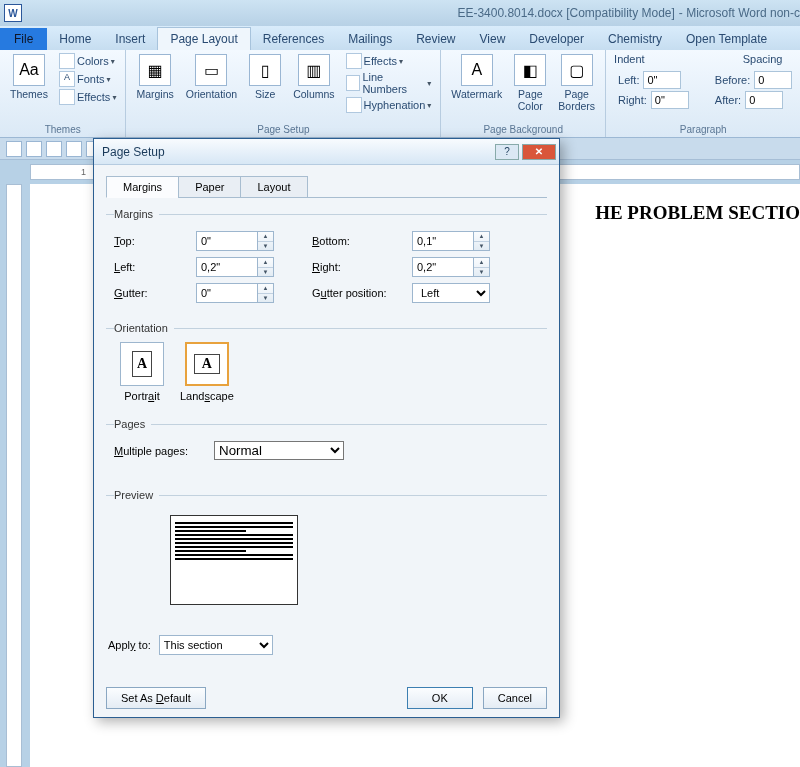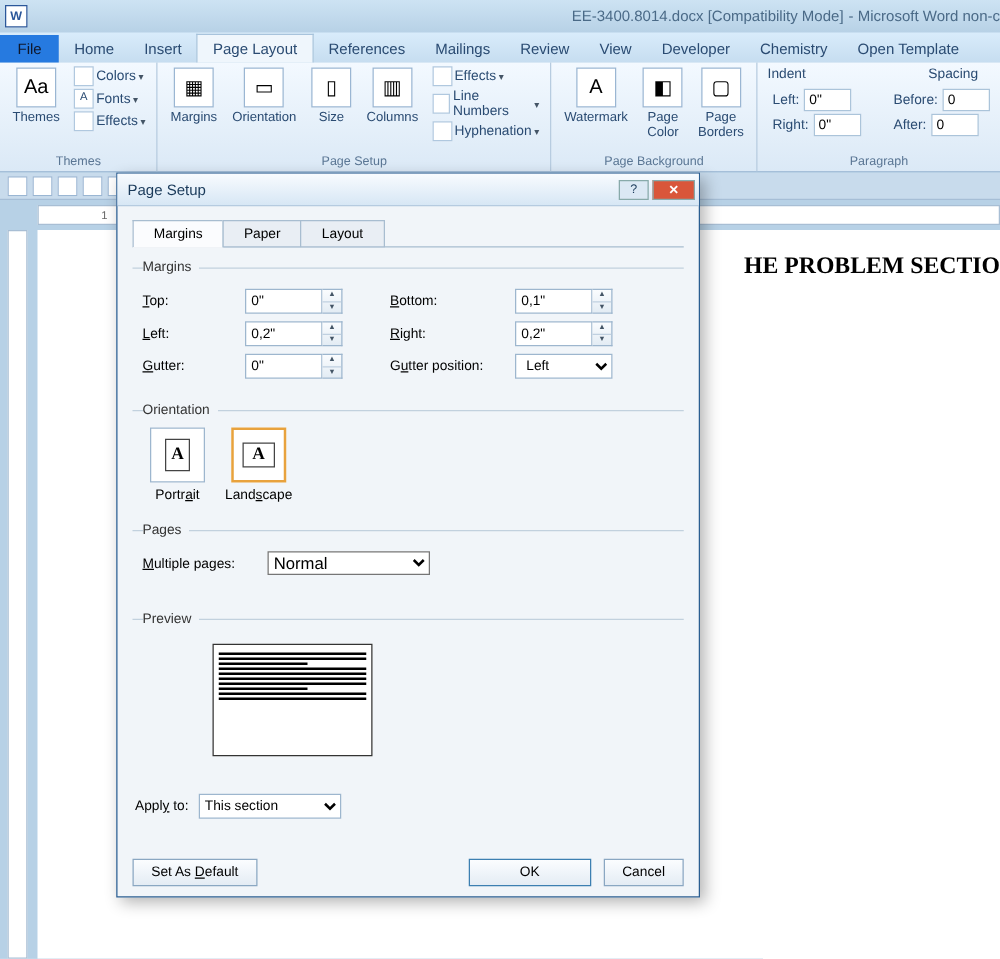--- a/index.html
+++ b/index.html
@@ -83,21 +83,21 @@
 .preview-box { width: 128px; height: 90px; border: 1px solid #333; background: #fff; margin: 6px 0 0 56px; padding:6px 4px; display:flex;flex-direction:column;gap:2px;}
 .preview-box .ln{height:2px;background:#000;}
 .preview-box .ln.sh{width:60%;}
 
 .apply-row { display: flex; align-items: center; gap: 8px; margin-top: 24px; padding-left:2px;}
 .apply-row select { width: 114px; height: 20px; font-size: 11px; border:1px solid #9db6ce;background:#fff;}
 
 .dlg-footer { margin-top: auto; display: flex; align-items: center; padding-top: 12px; }
 .dlg-footer .fsp { flex: 1; }
 .btn { height: 22px; padding: 0 14px; font-size: 11px; border: 1px solid #8aa7c2; background: linear-gradient(#fbfdff, #e4ecf4); cursor: pointer; }
-.btn.primary { border: 1px solid #3c7fb1; padding: 0 40px; }
+.btn.primary { border: 1px solid #3c7fb1; padding: 0 24px; }
 .btn + .btn { margin-left: 10px; }
 .ulet { text-decoration: underline; }
 </style>
 </head>
 <body>
 
 <div class="titlebar">
   <div class="wicon">W</div>
   <div class="spacer"></div>
   <div class="tname">EE-3400.8014.docx [Compatibility Mode]</div>

